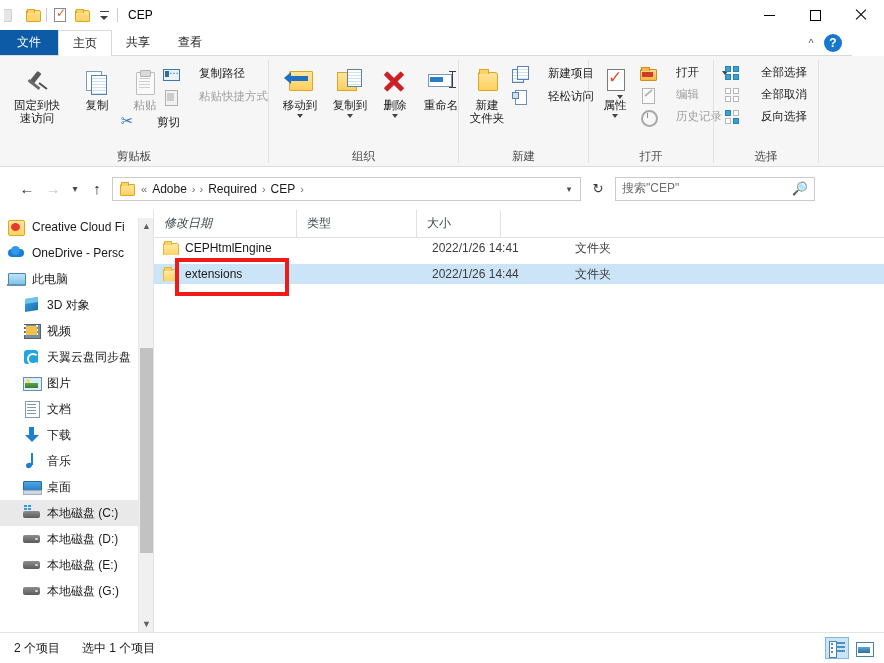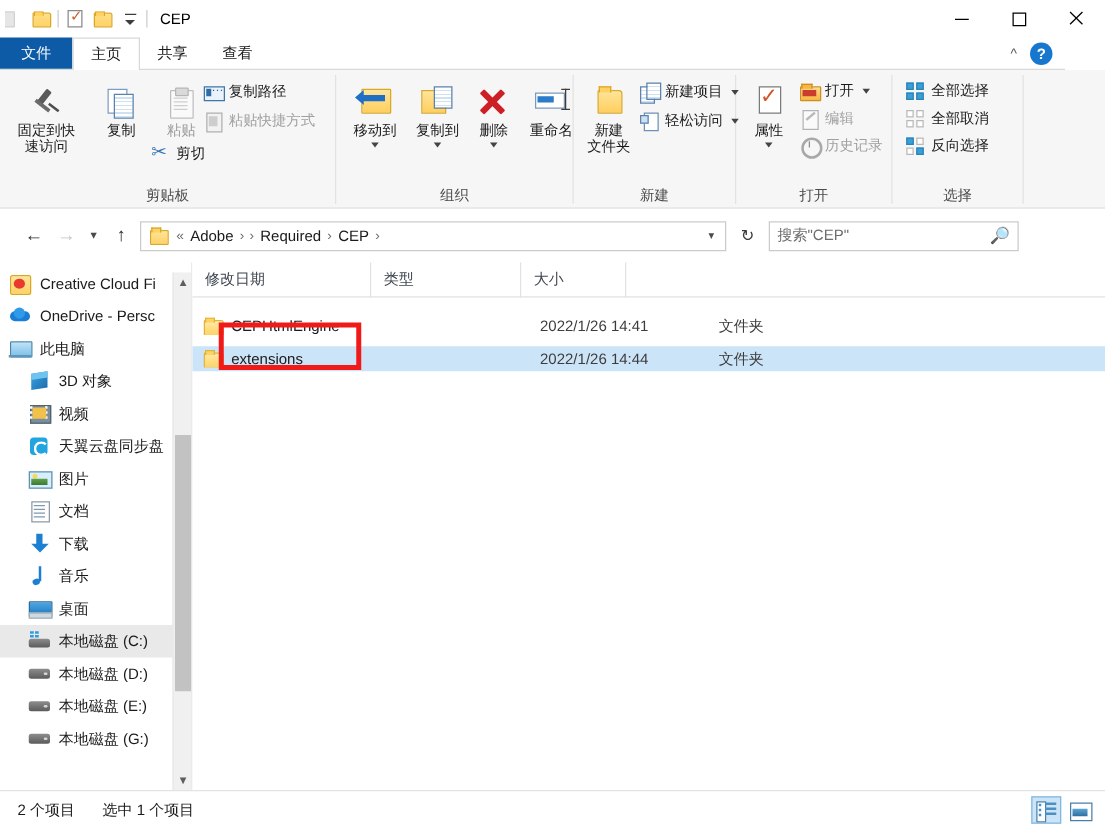--- a/index.html
+++ b/index.html
@@ -122,21 +122,21 @@
     font-size: 11.5px; color: #1a1a1a; text-align: center; line-height: 13px;
     margin-top: 3px; white-space: pre-line;
   }
   .bigbtn.disabled .bl { color: #9a9a9a; }
   .bigbtn .bcaret {
     width: 0; height: 0; border-left: 3.5px solid transparent; border-right: 3.5px solid transparent;
     border-top: 4px solid #444; margin-top: 2px;
   }
 
   .smallbtn {
-    position: absolute; display: flex; align-items: center; gap: 4px; height: 21px;
+    position: absolute; display: flex; align-items: center; gap: 20px; height: 21px;
     padding: 0 3px; cursor: default; white-space: nowrap;
   }
   .smallbtn .sl { font-size: 11.5px; color: #1a1a1a; }
   .smallbtn.disabled .sl { color: #a0a0a0; }
   .smallbtn .scaret {
     width: 0; height: 0; border-left: 3.5px solid transparent; border-right: 3.5px solid transparent;
     border-top: 4px solid #444; margin-left: 3px;
   }
   .ico { width: 16px; height: 16px; position: relative; flex: 0 0 16px; }
 
@@ -934,33 +934,33 @@
 
       <div class="nav-scroll">
         <div class="arrow up">▲</div>
         <div class="thumb"></div>
         <div class="arrow dn">▼</div>
       </div>
     </div>
 
     <div class="listpane">
       <div class="colhdr">
-        <div class="col" style="width:143px;">
+        <div class="col" style="width:143px;font-style:italic;">
           <span>修改日期</span>
         </div>
         <div class="col" style="width:120px;">
           <span>类型</span>
         </div>
         <div class="col" style="width:84px;">
           <span>大小</span>
         </div>
       </div>
 
       <div class="rows">
-        <div class="row" style="margin-top:13px;">
+        <div class="row" style="margin-top:0;">
           <div class="cell name" style="width:268px;">
             <span class="row-folder"></span>
             <span>CEPHtmlEngine</span>
           </div>
           <div class="cell dim-txt" style="width:143px;">2022/1/26 14:41</div>
           <div class="cell dim-txt" style="width:120px;">文件夹</div>
           <div class="cell dim-txt" style="width:84px;"></div>
         </div>
         <div class="row selected" style="margin-top:6px;">
           <div class="cell name" style="width:268px;">

